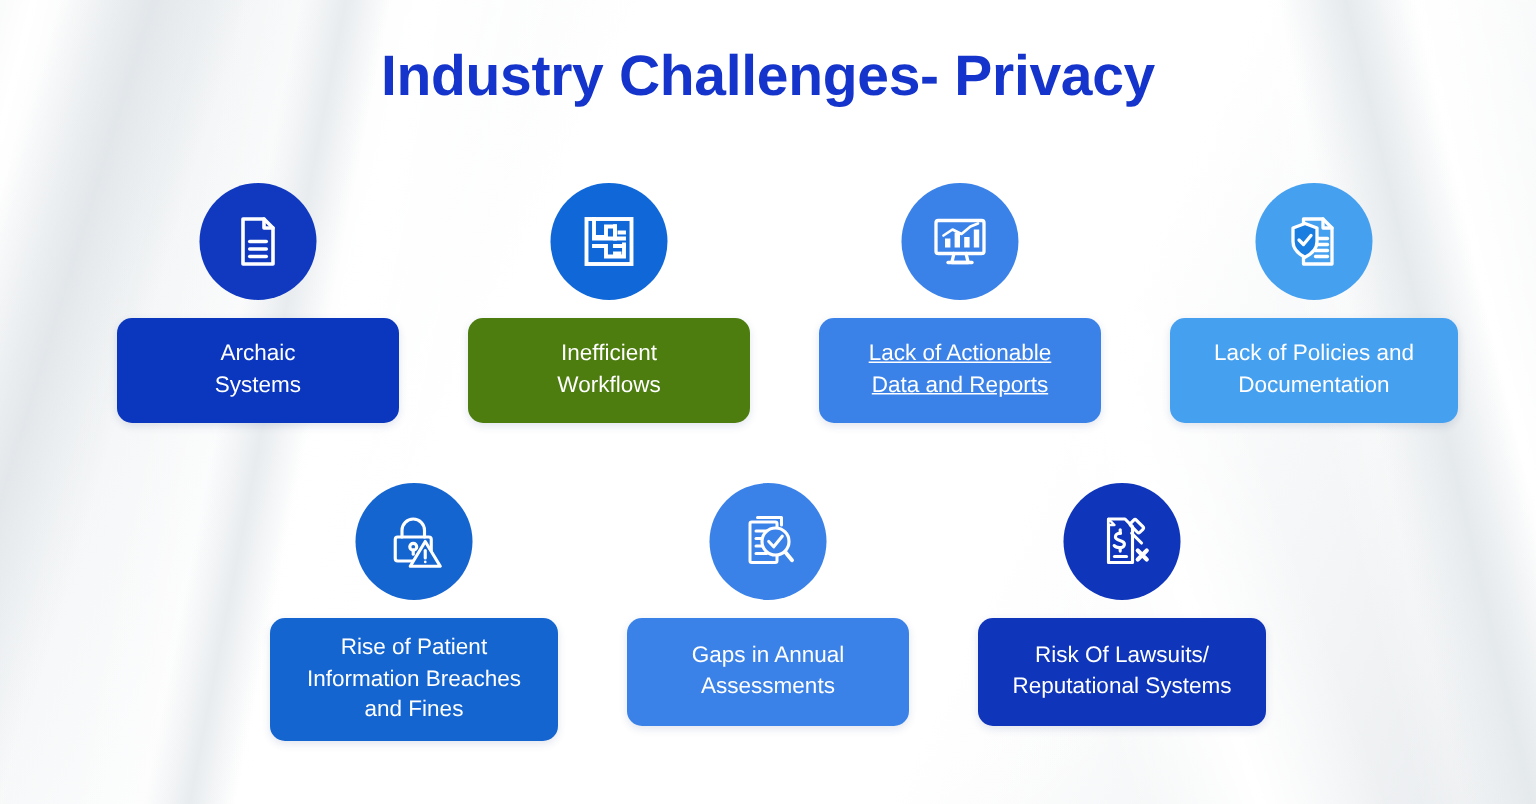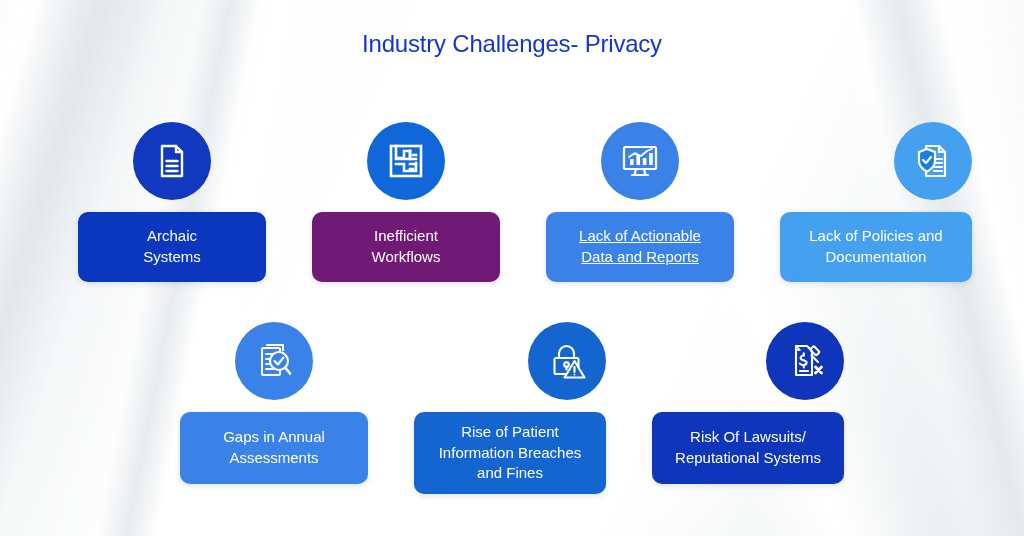--- a/index.html
+++ b/index.html
@@ -89,22 +89,22 @@
     width: 520px; height: 560px;
     background: radial-gradient(ellipse at center, #ffffff 0%, rgba(255,255,255,0) 72%);
   }
 
   
   #title {
     position: absolute;
     left: 0; right: 0;
     top: 30px;
     text-align: center;
-    font-size: 24px;
-    font-weight: normal;
+    font-size: 38px;
+    font-weight: bold;
     letter-spacing: -0.2px;
     color: #1434cb;
     z-index: 5;
   }
 
   
   .row {
     position: absolute;
     display: flex;
     z-index: 4;
@@ -124,21 +124,21 @@
     justify-content: center;
     gap: 46px;
   }
 
   .item {
     width: 188px;
     display: flex;
     flex-direction: column;
     align-items: center;
   }
-  .item.wide { width: 192px; align-items: flex-end; }
+  .item.wide { width: 192px; }
 
   .icon-circle {
     width: 78px;
     height: 78px;
     border-radius: 50%;
     display: flex;
     align-items: center;
     justify-content: center;
     flex: 0 0 auto;
   }
@@ -217,21 +217,21 @@
             <path d="M10 5 v12 h8 v-7 h6"></path>
             <path d="M24 10 v8 h-14"></path>
             <path d="M10 23 h8 v7 h12 v-8"></path>
             <path d="M30 18 h-6 v-8"></path>
             <path d="M30 14 h-3"></path>
             <path d="M24 23 h6"></path>
             <path d="M24 28 h3"></path>
           </svg>
         </span>
       </div>
-      <div class="card" style="background: #701a75;">
+      <div class="card" style="background: #4d7c0f;">
         <span class="lbl">Inefficient
 Workflows</span>
       </div>
     </div>
 
     <div class="item">
       <div class="icon-circle" style="background: rgb(59, 130, 232);">
         <span>
           <svg width="42" height="42" viewBox="0 0 42 42" fill="none" stroke="#fff" stroke-width="2.2" stroke-linecap="round" stroke-linejoin="round">
             <rect x="5" y="7" width="32" height="22" rx="1.5"></rect>
@@ -268,20 +268,41 @@
       </div>
       <div class="card" style="background: rgb(70, 160, 240);">
         <span class="lbl">Lack of Policies and
 Documentation</span>
       </div>
     </div>
 
   </div>
 
   <div class="row" id="row-bottom">
+
+    <div class="item wide">
+      <div class="icon-circle" style="background: rgb(21, 101, 208);">
+        <span>
+          <svg width="42" height="42" viewBox="0 0 42 42" fill="none" stroke="#fff" stroke-width="2.1" stroke-linecap="round" stroke-linejoin="round">
+            <path d="M13 18 v-4.5 a7.5 7.5 0 0 1 15 0 V18"></path>
+            <rect x="8.5" y="18" width="24" height="16" rx="1.6"></rect>
+            <circle cx="20.5" cy="24.5" r="2.3"></circle>
+            <line x1="20.5" y1="26.5" x2="20.5" y2="29.5"></line>
+            <path d="M28.5 21 L38.5 37.5 H18.5 z" fill="#1565d0" stroke="#fff" stroke-width="2.1"></path>
+            <line x1="28.5" y1="27" x2="28.5" y2="32"></line>
+            <circle cx="28.5" cy="34.6" r="0.9" fill="#fff" stroke="none"></circle>
+          </svg>
+        </span>
+      </div>
+      <div class="card" style="background: rgb(21, 101, 208);">
+        <span class="lbl">Rise of Patient
+Information Breaches
+and Fines</span>
+      </div>
+    </div>
 
     <div class="item">
       <div class="icon-circle" style="background: rgb(59, 130, 232);">
         <span>
           <svg width="42" height="42" viewBox="0 0 42 42" fill="none" stroke="#fff" stroke-width="2" stroke-linecap="round" stroke-linejoin="round">
             <path d="M14 5 h16 v5"></path>
             <rect x="9" y="8" width="18" height="27" rx="1.2"></rect>
             <line x1="13" y1="14" x2="23" y2="14"></line>
             <line x1="13" y1="19" x2="23" y2="19"></line>
             <line x1="13" y1="24" x2="20" y2="24"></line>
@@ -292,41 +313,20 @@
           </svg>
         </span>
       </div>
       <div class="card" style="background: rgb(59, 130, 232);">
         <span class="lbl">Gaps in Annual
 Assessments</span>
       </div>
     </div>
 
     <div class="item wide">
-      <div class="icon-circle" style="background: rgb(21, 101, 208);">
-        <span>
-          <svg width="42" height="42" viewBox="0 0 42 42" fill="none" stroke="#fff" stroke-width="2.1" stroke-linecap="round" stroke-linejoin="round">
-            <path d="M13 18 v-4.5 a7.5 7.5 0 0 1 15 0 V18"></path>
-            <rect x="8.5" y="18" width="24" height="16" rx="1.6"></rect>
-            <circle cx="20.5" cy="24.5" r="2.3"></circle>
-            <line x1="20.5" y1="26.5" x2="20.5" y2="29.5"></line>
-            <path d="M28.5 21 L38.5 37.5 H18.5 z" fill="#1565d0" stroke="#fff" stroke-width="2.1"></path>
-            <line x1="28.5" y1="27" x2="28.5" y2="32"></line>
-            <circle cx="28.5" cy="34.6" r="0.9" fill="#fff" stroke="none"></circle>
-          </svg>
-        </span>
-      </div>
-      <div class="card" style="background: rgb(21, 101, 208);">
-        <span class="lbl">Rise of Patient
-Information Breaches
-and Fines</span>
-      </div>
-    </div>
-
-    <div class="item wide">
       <div class="icon-circle" style="background: rgb(15, 53, 187);">
         <span>
           <svg width="42" height="42" viewBox="0 0 42 42" fill="none" stroke="#fff" stroke-width="2.1" stroke-linecap="round" stroke-linejoin="round">
             <path d="M12 6 h11 l5 5 v24 H12 z"></path>
             <path d="M12 6 l4 4 l-4 0 z" fill="#0f35bb" stroke="#fff" stroke-width="1.6"></path>
             <path d="M20 15.5 c-2.2 0 -3.4 1.1 -3.4 2.5 c0 2.8 6 1.8 6 4.6 c0 1.4 -1.2 2.5 -3.4 2.5 c-1.6 0 -2.8 -0.6 -3.4 -1.4"></path>
             <line x1="19.8" y1="13.2" x2="19.8" y2="15.5"></line>
             <line x1="19.8" y1="25.1" x2="19.8" y2="27.4"></line>
             <line x1="16" y1="31" x2="24" y2="31"></line>
             <rect x="26.6" y="8.2" width="8.6" height="5.2" rx="1.2" transform="rotate(45 30.9 10.8)"></rect>

